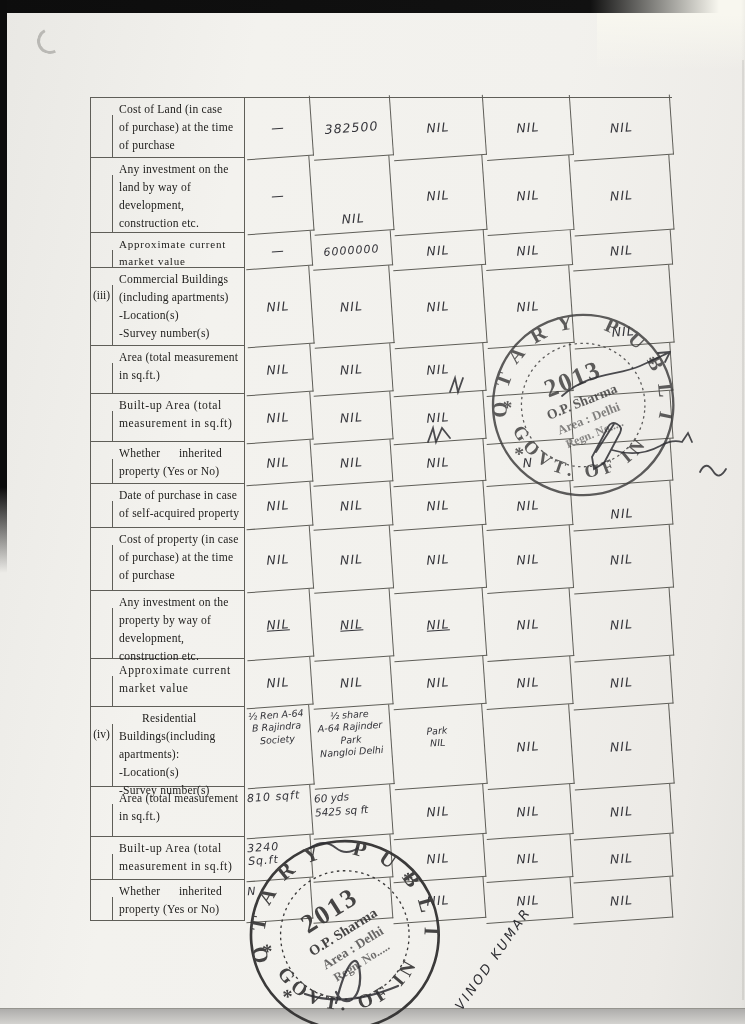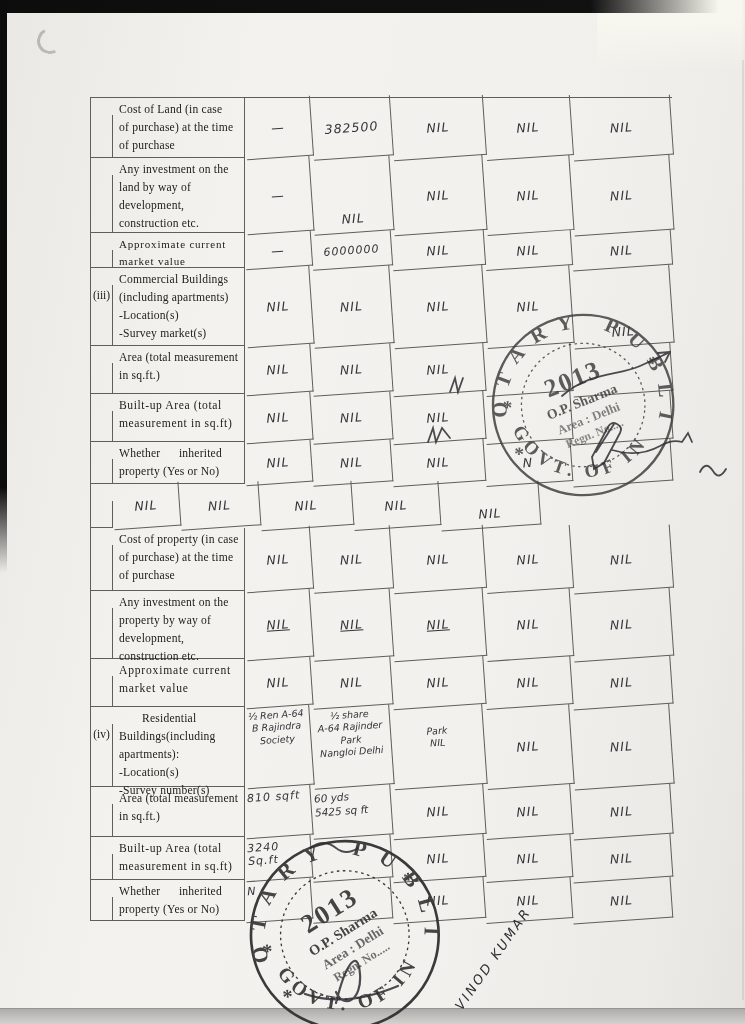--- a/index.html
+++ b/index.html
@@ -94,21 +94,21 @@
       <div class="c w4 cv hw">NIL</div>
       <div class="c w5 cv hw">NIL</div>
       <div class="c w6 cv hw">NIL</div>
     </div>
 
     <div class="frow" style="height:78px">
       <div class="c w0 ci">(iii)</div>
       <div class="c w1 cl">Commercial Buildings
 (including apartments)
 -Location(s)
--Survey market(s)</div>
+-Survey number(s)</div>
       <div class="c w2 cv hw">NIL</div>
       <div class="c w3 cv hw">NIL</div>
       <div class="c w4 cv hw">NIL</div>
       <div class="c w5 cv hw">NIL</div>
       <div class="c w6 cv hw low">NIL</div>
     </div>
 
     <div class="frow" style="height:48px">
       <div class="c w0 ci"></div>
       <div class="c w1 cl">Area (total measurement
@@ -137,20 +137,22 @@
 property (Yes or No)</div>
       <div class="c w2 cv hw">NIL</div>
       <div class="c w3 cv hw">NIL</div>
       <div class="c w4 cv hw">NIL</div>
       <div class="c w5 cv hw">N</div>
       <div class="c w6 cv hw"></div>
     </div>
 
     <div class="frow" style="height:44px">
       <div class="c w0 ci"></div>
+      <div class="c w1 cl">Date of purchase in case
+of self-acquired property</div>
       <div class="c w2 cv hw">NIL</div>
       <div class="c w3 cv hw">NIL</div>
       <div class="c w4 cv hw">NIL</div>
       <div class="c w5 cv hw">NIL</div>
       <div class="c w6 cv hw low">NIL</div>
     </div>
 
     <div class="frow" style="height:63px">
       <div class="c w0 ci"></div>
       <div class="c w1 cl">Cost of property (in case

